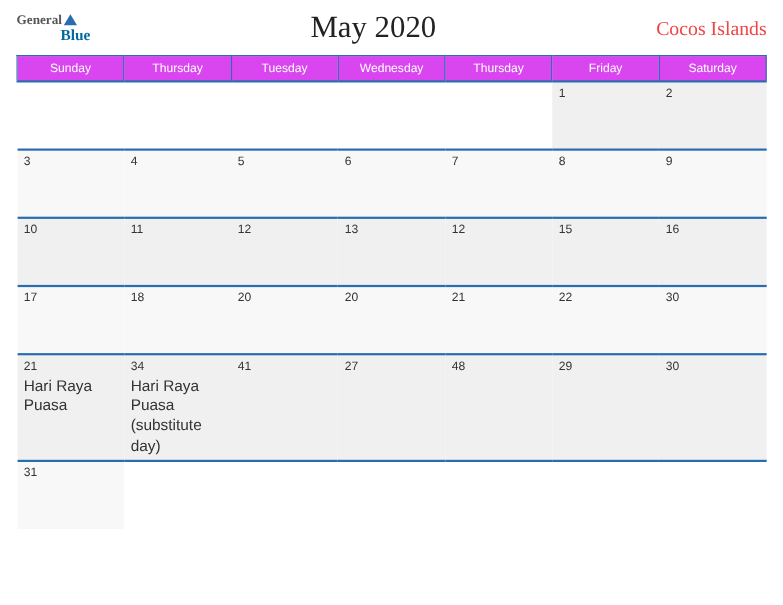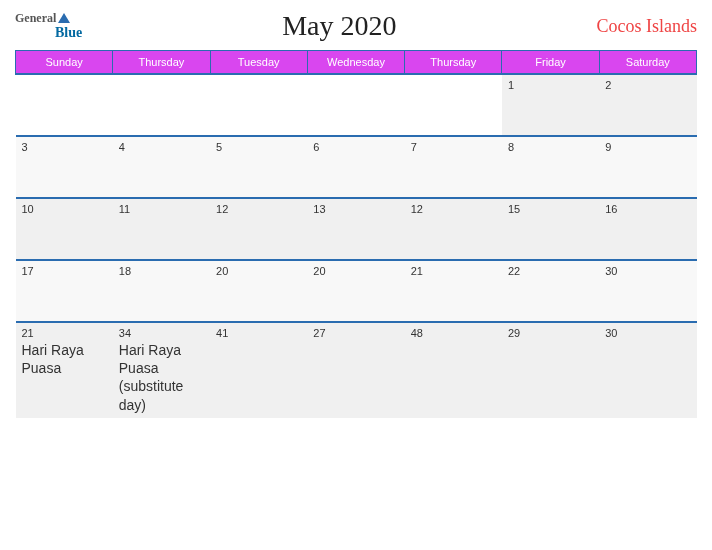--- a/index.html
+++ b/index.html
@@ -246,15 +246,26 @@
           <td>
             <span class="day-num">48</span>
           </td>
           <td>
             <span class="day-num">29</span>
           </td>
           <td>
             <span class="day-num">30</span>
           </td>
         </tr>
+        <tr class="last-row">
+          <td>
+            <span class="day-num">31</span>
+          </td>
+          <td class="empty-cell" style="background: rgb(255, 255, 255); border-top: 2px solid rgb(42, 108, 176);"></td>
+          <td class="empty-cell" style="background: rgb(255, 255, 255); border-top: 2px solid rgb(42, 108, 176);"></td>
+          <td class="empty-cell" style="background: rgb(255, 255, 255); border-top: 2px solid rgb(42, 108, 176);"></td>
+          <td class="empty-cell" style="background: rgb(255, 255, 255); border-top: 2px solid rgb(42, 108, 176);"></td>
+          <td class="empty-cell" style="background: rgb(255, 255, 255); border-top: 2px solid rgb(42, 108, 176);"></td>
+          <td class="empty-cell" style="background: rgb(255, 255, 255); border-top: 2px solid rgb(42, 108, 176);"></td>
+        </tr>
       </tbody>
   </table>
 </div>
 
 </body></html>

